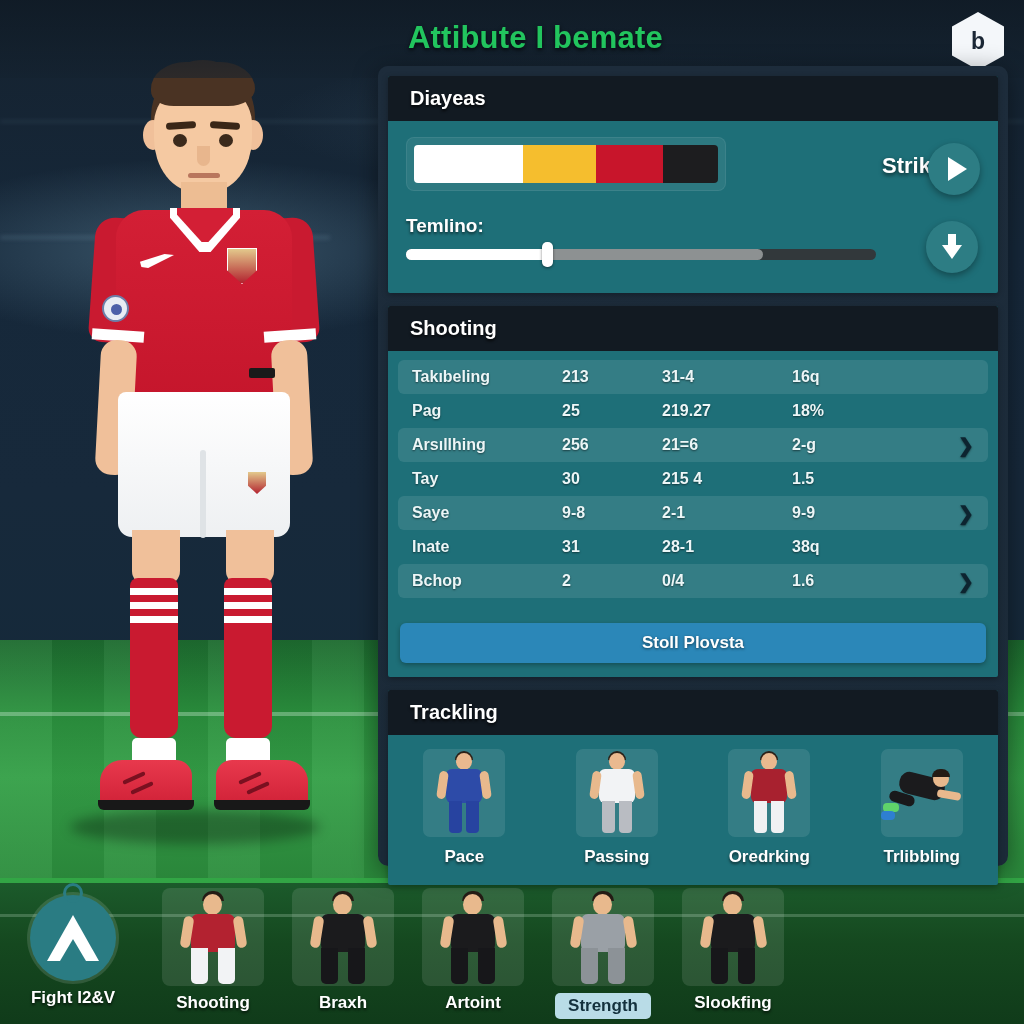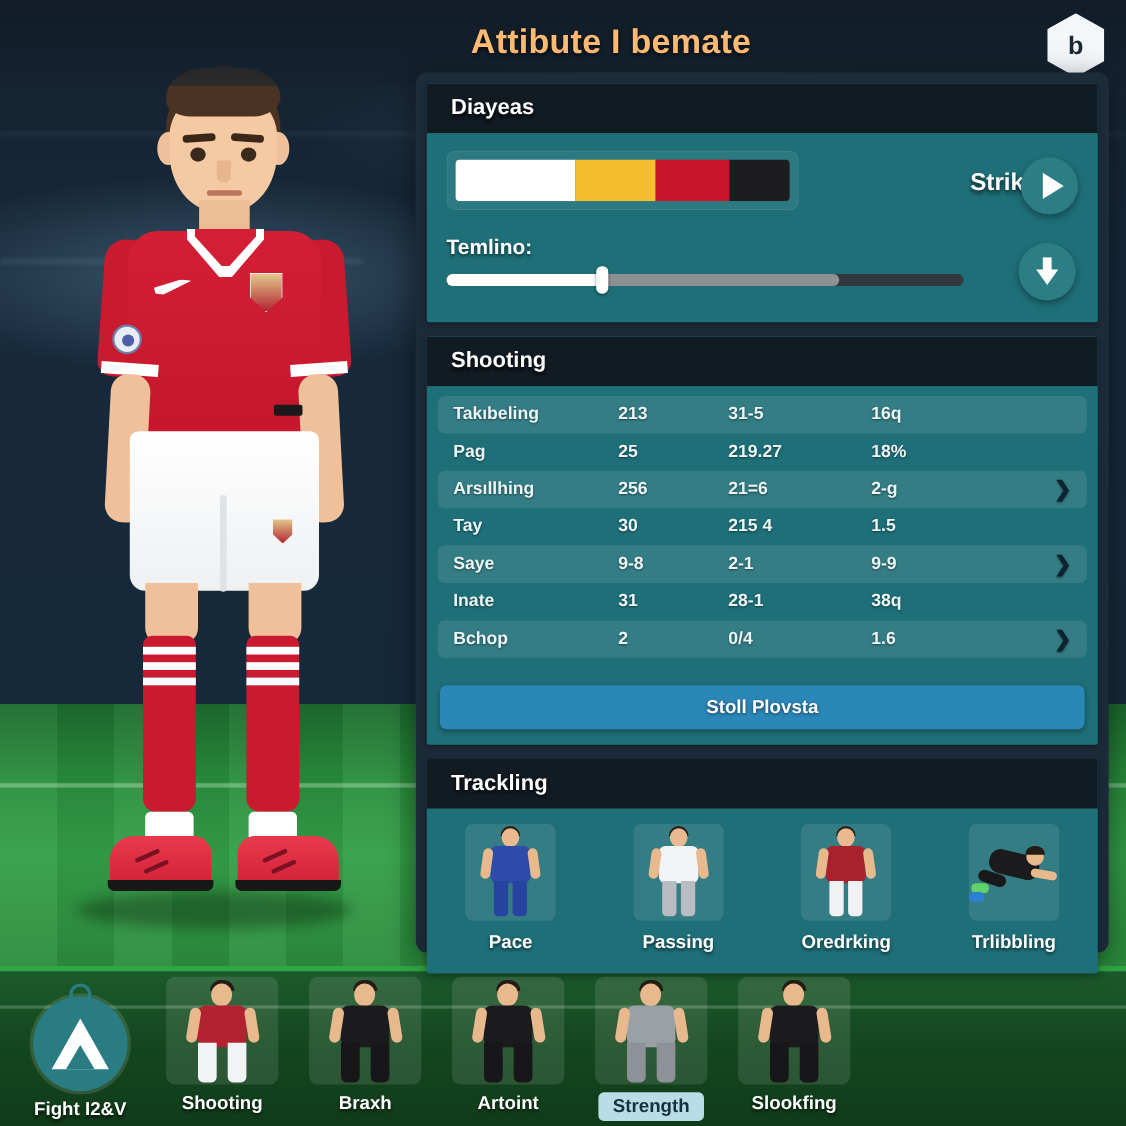--- a/index.html
+++ b/index.html
@@ -142,22 +142,22 @@
   .sole-r{ left:184px; top:750px; width:96px; height:10px; background:#181818; border-radius:0 0 6px 6px;}
   .lace{ position:absolute; width:24px; height:4px; background:#7a1020; border-radius:3px; transform:rotate(-24deg); }
 
   
   #titlebar{
     position:absolute; left:0; top:0; width:1024px; height:78px;
     background:linear-gradient(180deg, rgba(16,27,38,.92), rgba(20,34,47,.55));
     display:flex; align-items:center;
   }
   #title{
-    position:absolute; left:428px; top:20px;
-    font-size:31px; font-weight:bold; color:#fdba74; letter-spacing:.2px;
+    position:absolute; left:408px; top:20px;
+    font-size:31px; font-weight:bold; color:#22c55e; letter-spacing:.2px;
     text-shadow:0 2px 4px rgba(0,0,0,.75);
   }
   #hexbadge{
     position:absolute; left:952px; top:12px; width:52px; height:58px;
   }
   #hexbadge .hx{
     width:52px; height:58px; background:#f4f7fa;
     clip-path:polygon(50% 0,100% 25%,100% 75%,50% 100%,0 75%,0 25%);
     display:flex; align-items:center; justify-content:center;
   }
@@ -257,21 +257,21 @@
   .mf-body{ width:36px;height:34px;border-radius:6px; left:23px; top:20px;}
   .mf-leg-l{ width:13px;height:32px; left:26px; top:52px; border-radius:0 0 4px 4px;}
   .mf-leg-r{ width:13px;height:32px; left:43px; top:52px; border-radius:0 0 4px 4px;}
   .mf-arm-l{ width:9px;height:28px; left:15px; top:22px; border-radius:5px; transform:rotate(8deg);}
   .mf-arm-r{ width:9px;height:28px; left:58px; top:22px; border-radius:5px; transform:rotate(-8deg);}
 
   
   #bottomnav{
     position:absolute; left:0; top:878px; width:1024px; height:146px;
   }
-  #nav-inner{ display:flex; align-items:flex-end; padding:10px 14px 0 14px; gap:10px; }
+  #nav-inner{ display:flex; align-items:flex-start; padding:10px 14px 0 14px; gap:21px; }
   .navitem{ width:120px; display:flex; flex-direction:column; align-items:center; }
   .navthumb{
     width:102px; height:98px; border-radius:8px;
     background:rgba(255,255,255,.11); position:relative; overflow:hidden;
   }
   .navlabel{
     margin-top:7px; font-size:17px; font-weight:bold; color:#fff;
     text-shadow:0 2px 3px rgba(0,0,0,.7); white-space:nowrap;
   }
   .navlabel.sel{
@@ -414,21 +414,21 @@
       </div>
     </div>
   </div>
 
   <div class="card">
     <div class="card-hd">Shooting</div>
     <div id="stats-body">
         <div class="strow alt">
           <div class="c0">Takıbeling</div>
           <div class="c1">213</div>
-          <div class="c2">31-5</div>
+          <div class="c2">31-4</div>
           <div class="c3">16q</div>
           <div class="chev"></div>
         </div>
         <div class="strow">
           <div class="c0">Pag</div>
           <div class="c1">25</div>
           <div class="c2">219.27</div>
           <div class="c3">18%</div>
           <div class="chev"></div>
         </div>

